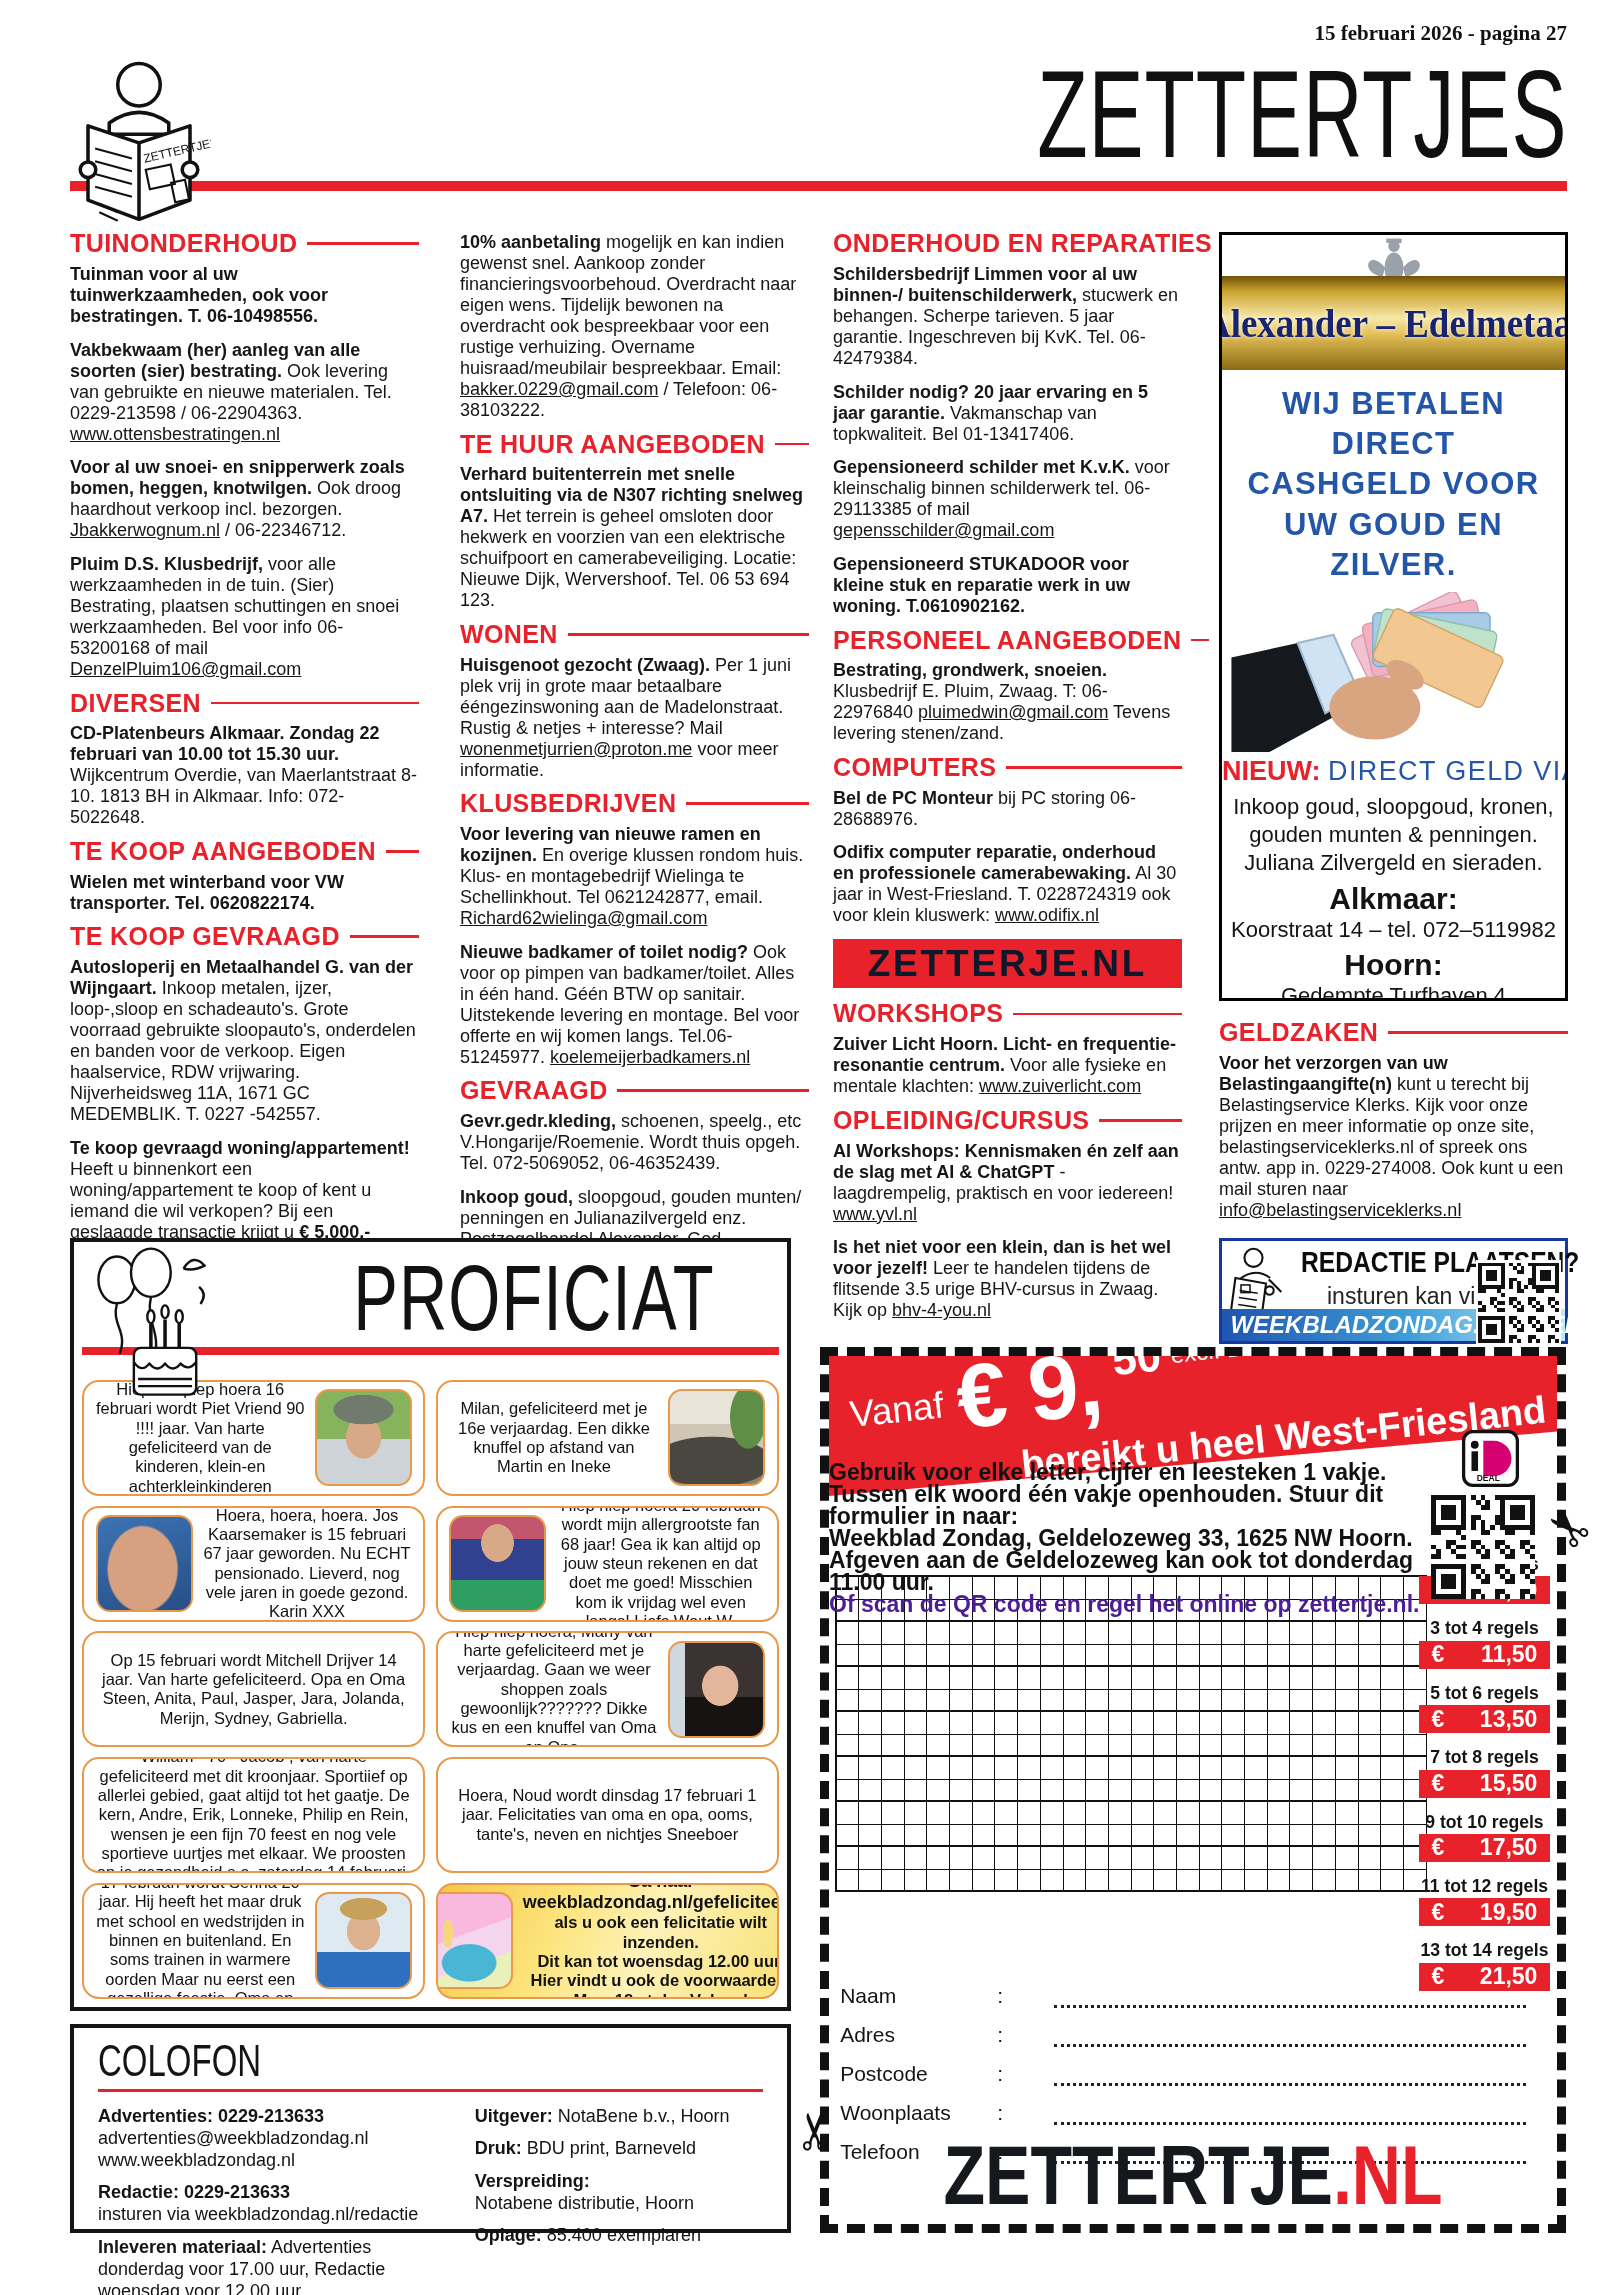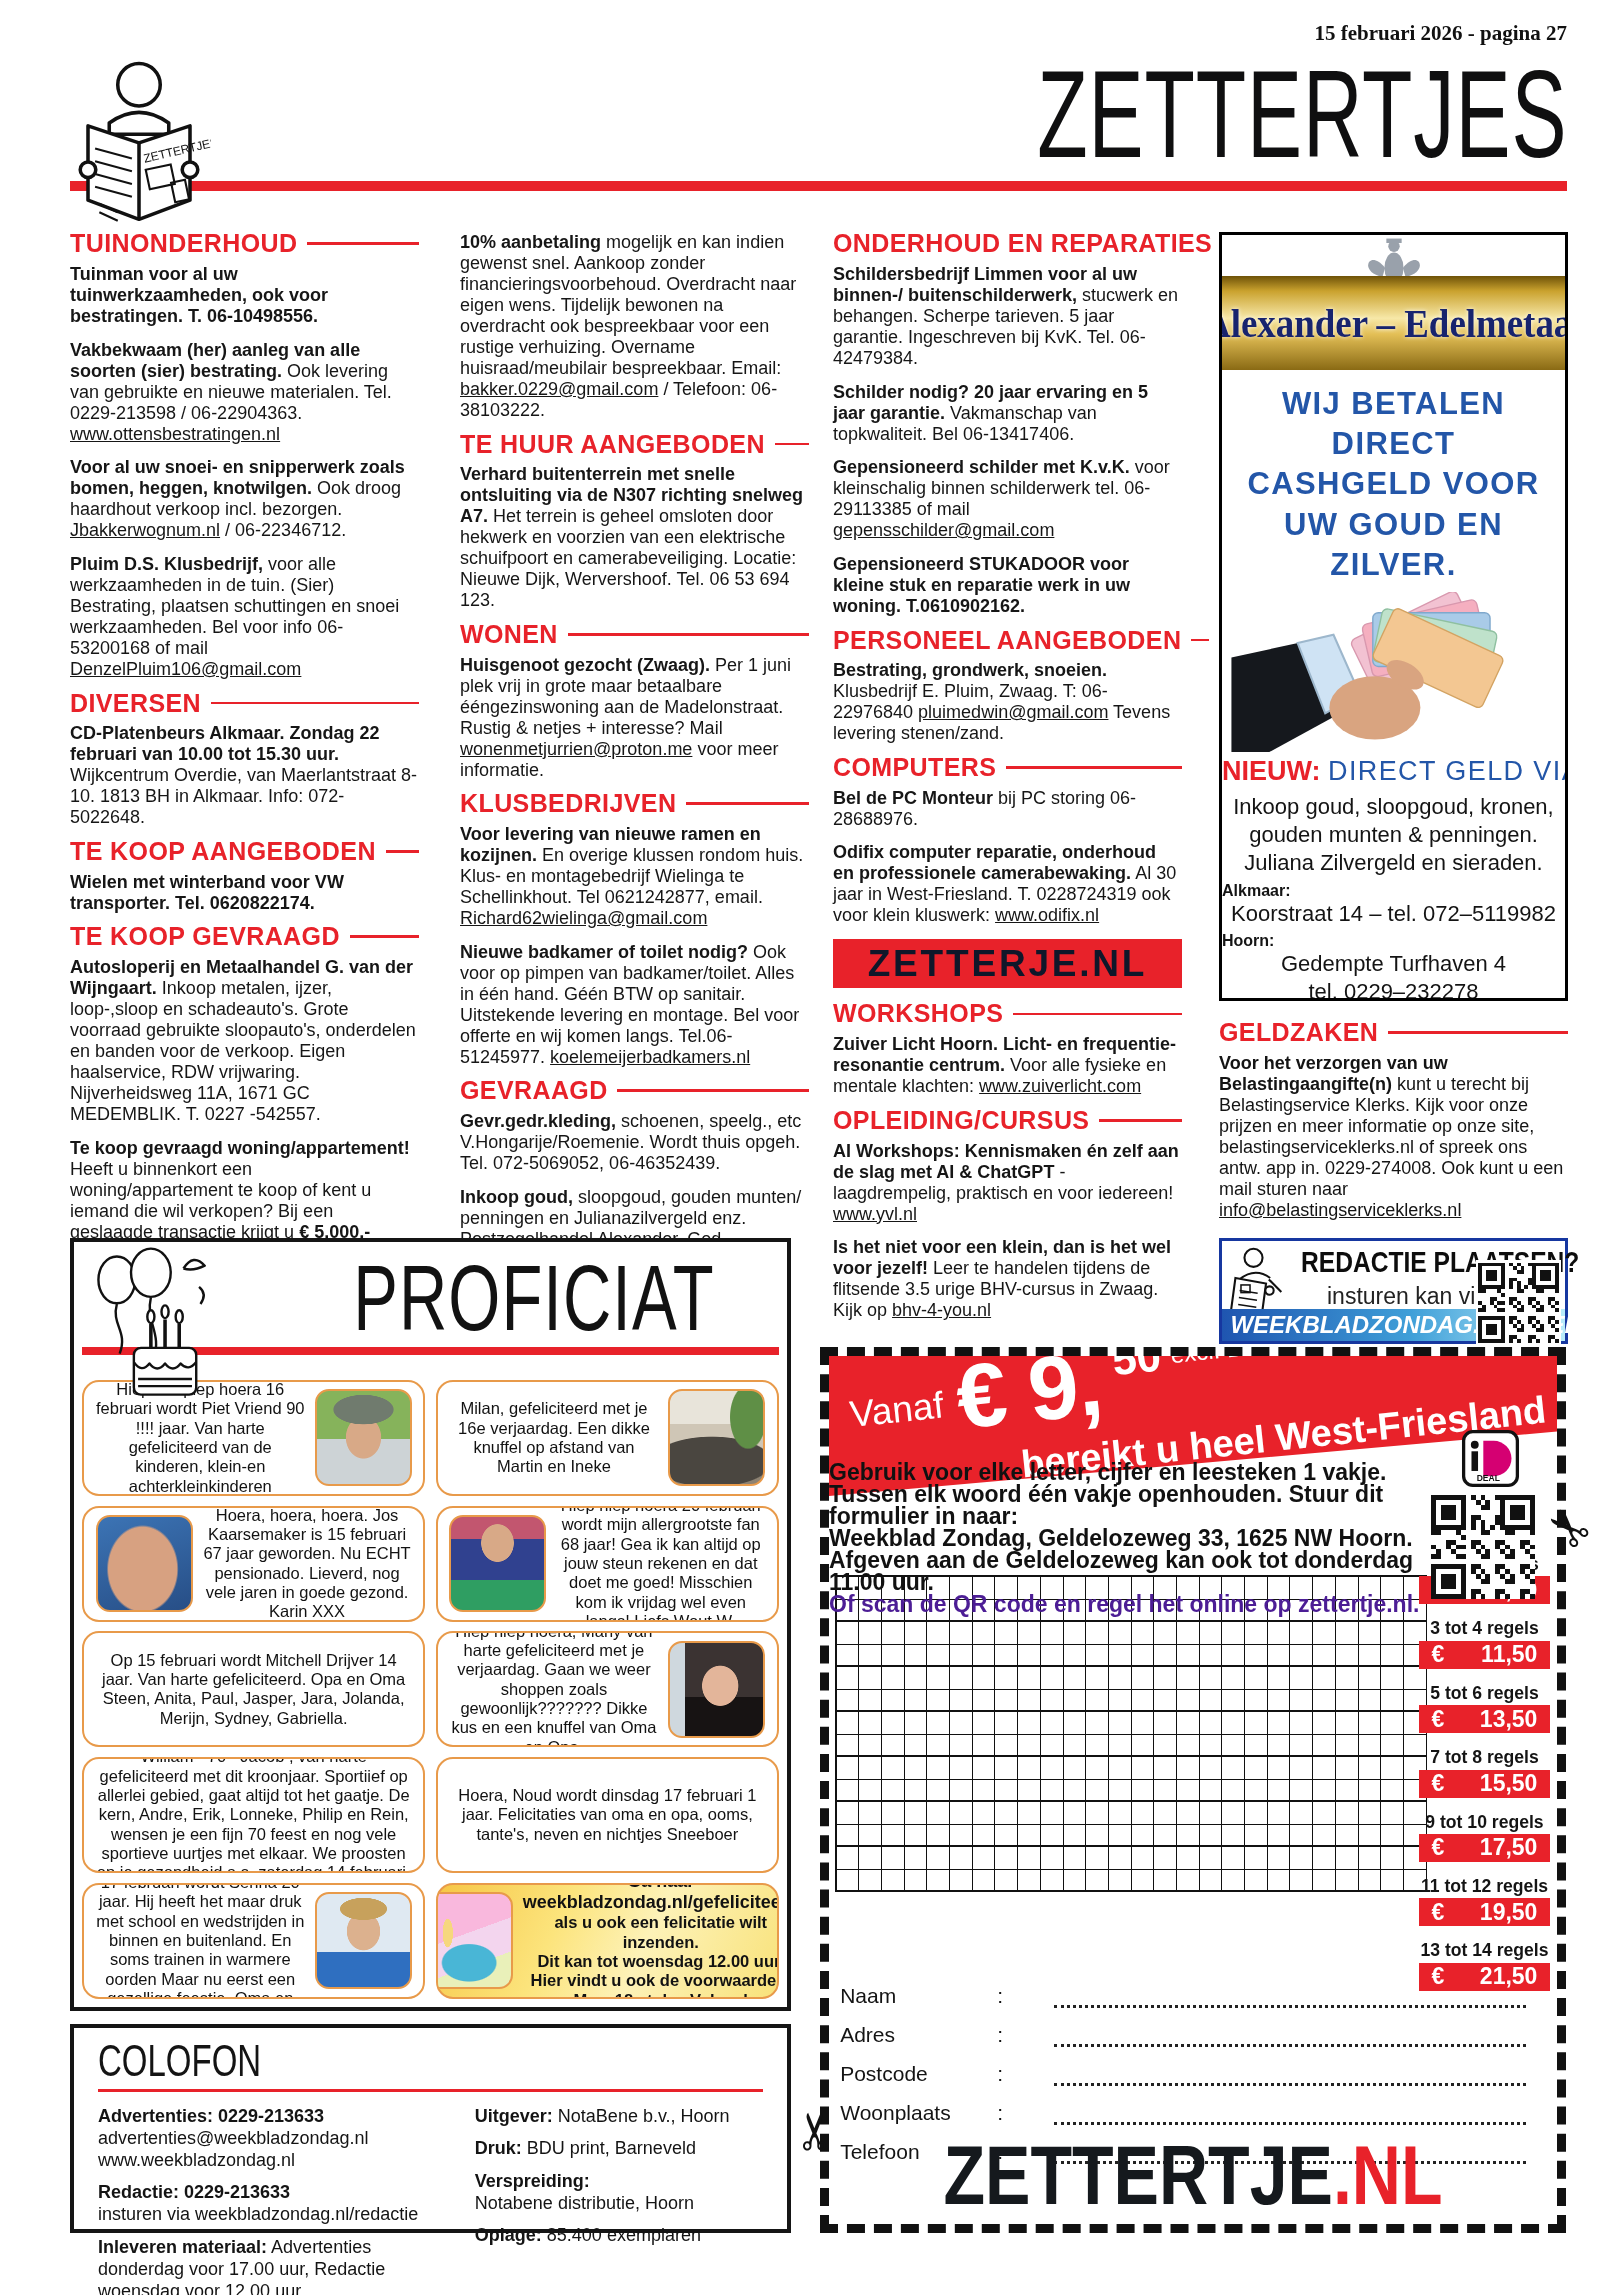--- a/index.html
+++ b/index.html
@@ -35,21 +35,21 @@
              display:flex;align-items:center;justify-content:center;}
   .alex-brand{font-family:"Liberation Serif",serif;font-weight:700;font-size:41px;color:#18246e;
               transform:scaleX(0.9);white-space:nowrap;text-shadow:0 0 4.9px rgba(255,255,255,.85);}
   .alex-heading{margin-top:9.8px;text-align:center;color:#2356a8;font-weight:700;font-size:31px;
                 line-height:1.3;letter-spacing:1.4px;}
   .alex-photo{margin:7px auto 0;display:block;}
   .alex-nieuw{text-align:center;font-size:27px;font-weight:700;margin-top:4.2px;white-space:nowrap;}
   .alex-nieuw .nw{color:#e8222a;}
   .alex-nieuw .rest{color:#2356a8;font-weight:400;letter-spacing:1.4px;}
   .alex-body{text-align:center;font-size:22px;line-height:1.28;margin-top:5.6px;padding:0 3px;}
-  .alex-city{text-align:left;font-size:16px;font-weight:700;margin-top:4.2px;line-height:1.15;}
+  .alex-city{text-align:center;font-size:30px;font-weight:700;margin-top:4.2px;line-height:1.15;}
   .alex-line{text-align:center;font-size:22px;line-height:1.25;}
   #right-sections{margin-top:21px;font-size:18px;line-height:21px;width:349px;}
   .redactie{position:relative;margin-top:17px;height:100px;border:3.5px solid #1637a0;background:#fff;box-sizing:content-box;}
   .red-title{position:absolute;left:79px;top:4.2px;font-weight:700;font-size:30px;
              transform:scaleX(.82);transform-origin:left;white-space:nowrap;color:#0d0d0d;}
   .red-sub{position:absolute;left:105px;top:42px;font-size:23px;color:#222;}
   .red-bar{position:absolute;left:0;right:0;bottom:0;height:32px;
            background:linear-gradient(90deg,#1f55b0 0%,#3f9fd8 55%,#b9ecfa 100%);
            color:#fff;font-weight:700;font-style:italic;font-size:24px;display:flex;
            align-items:center;padding-left:8.4px;white-space:nowrap;}
@@ -214,21 +214,21 @@
       </div>
       <p class="ad"><span class="b">Gevr.gedr.kleding,</span><span> schoenen, speelg., etc V.Hongarije/Roemenie. Wordt thuis opgeh. Tel. 072-5069052, 06-46352439.</span></p>
       <p class="ad"><span class="b">Inkoop goud,</span><span> sloopgoud, gouden munten/ penningen en Julianazilvergeld enz. Postzegelhandel Alexander. Ged. Turfhaven 4, Hoorn (di t/m za) T. 0229-232278.</span></p>
     </div>
   <div class="textcol" id="col-2">
       <div class="sec">
         <span class="sec-title">ONDERHOUD EN REPARATIES</span>
         <span class="sec-rule"></span>
       </div>
       <p class="ad"><span class="b">Schildersbedrijf Limmen voor al uw binnen-/ buitenschilderwerk,</span><span> stucwerk en behangen. Scherpe tarieven. 5 jaar garantie. Ingeschreven bij KvK. Tel. 06-42479384.</span></p>
-      <p class="ad"><span class="b">Schilder nodig? 20 jaar ervaring en 5 jaar garantie.</span><span> Vakmanschap van topkwaliteit. Bel 06-13417406.</span></p>
+      <p class="ad"><span class="b">Schilder nodig? 20 jaar ervaring en 5 jaar garantie.</span><span> Vakmanschap van topkwaliteit. Bel 01-13417406.</span></p>
       <p class="ad"><span class="b">Gepensioneerd schilder met K.v.K.</span><span> voor kleinschalig binnen schilderwerk tel. 06-29113385 of mail </span><span class="u">gepensschilder@gmail.com</span></p>
       <p class="ad"><span class="b">Gepensioneerd STUKADOOR voor kleine stuk en reparatie werk in uw woning. T.0610902162.</span></p>
       <div class="sec">
         <span class="sec-title">PERSONEEL AANGEBODEN</span>
         <span class="sec-rule"></span>
       </div>
       <p class="ad"><span class="b">Bestrating, grondwerk, snoeien.</span><span> Klusbedrijf E. Pluim, Zwaag. T: 06-22976840 </span><span class="u">pluimedwin@gmail.com</span><span> Tevens levering stenen/zand.</span></p>
       <div class="sec">
         <span class="sec-title">COMPUTERS</span>
         <span class="sec-rule"></span>

